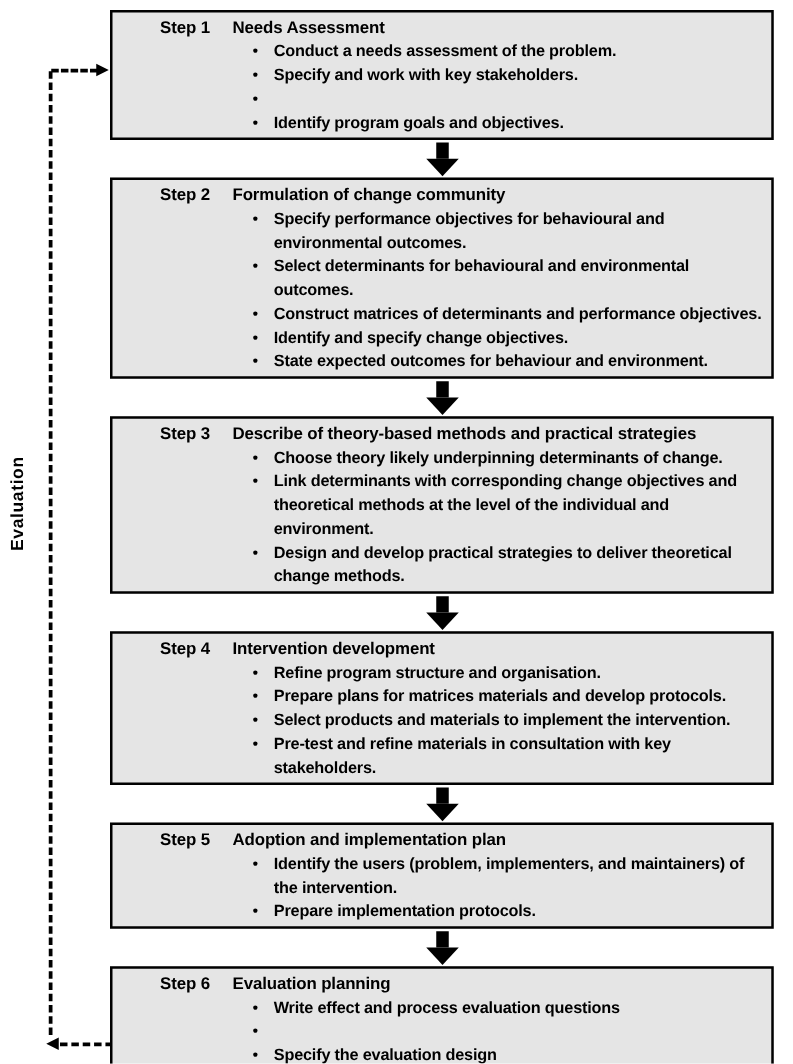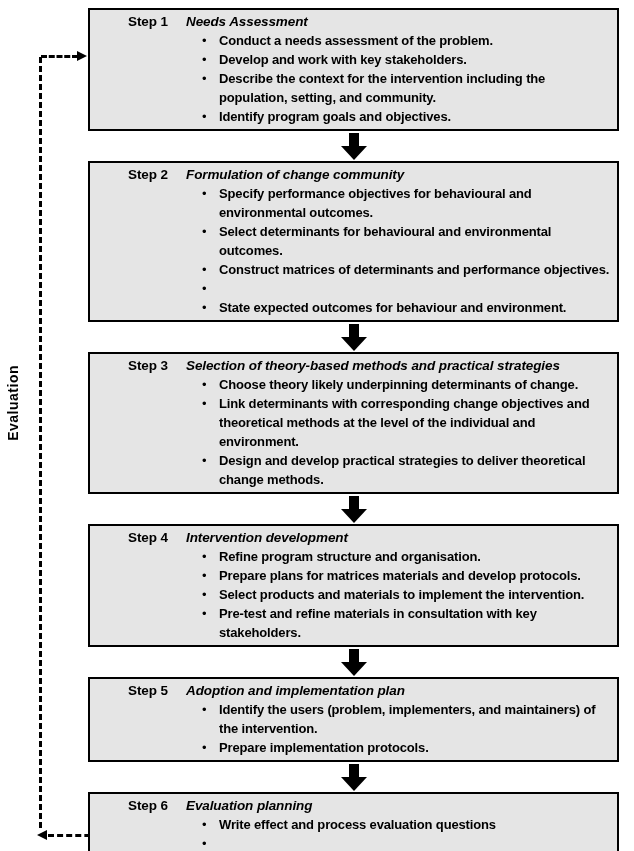--- a/index.html
+++ b/index.html
@@ -8,21 +8,21 @@
     font-family:"Liberation Sans", sans-serif; color:#000; overflow:hidden;
   }
   
   .flow { position:absolute; left:88px; top:8px; width:531px; }
   .step-box {
     box-sizing:border-box; width:531px; border:2px solid #000; background:#e5e5e5;
     padding:2px 0 3px 0;
   }
   .head-row { display:flex; font-weight:bold; font-size:13.5px; line-height:19px; letter-spacing:-0.1px; }
   .step-label { flex:none; margin-left:38px; width:58px; }
-  .step-title { flex:1; padding-right:4px;font-style:italic; }
+  .step-title { flex:1; padding-right:4px; }
   .bullet-list { margin:0; padding:0; list-style:none; }
   .bullet-list li { display:flex; font-size:13px; line-height:19px; letter-spacing:-0.15px; }
   .marker { flex:none; margin-left:112px; width:17px; }
   .btext { flex:1; padding-right:4px;font-weight:bold; }
   
   .gap { height:30px; width:531px; display:flex; flex-direction:column; align-items:center; justify-content:center; }
   .thick-stem { width:10px; height:13px; background:#000; }
   .thick-head { width:0; height:0; border-left:13px solid transparent; border-right:13px solid transparent; border-top:14px solid #000; }
   
   .footer { width:531px; display:flex; flex-direction:column; align-items:center; padding-top:2px; }
@@ -58,25 +58,24 @@
         <span class="step-label">Step 1</span>
         <span class="step-title">Needs Assessment</span>
       </div>
       <ul class="bullet-list">
           <li>
             <span class="marker">•</span>
             <span class="btext">Conduct a needs assessment of the problem.</span>
           </li>
           <li>
             <span class="marker">•</span>
-            <span class="btext">Develop and work with key stakeholders.</span>
-          </li>
-          <li>
-            <span class="marker">•</span>
-            <span class="btext">Describe the context for the intervention including the population, setting, and community.</span>
+            <span class="btext">Specify and work with key stakeholders.</span>
+          </li>
+          <li>
+            <span class="marker">•</span>
           </li>
           <li>
             <span class="marker">•</span>
             <span class="btext">Identify program goals and objectives.</span>
           </li>
         </ul>
     </div>
       <div class="gap">
       <div class="thick-stem"></div>
       <div class="thick-head"></div>
@@ -94,35 +93,36 @@
           <li>
             <span class="marker">•</span>
             <span class="btext">Select determinants for behavioural and environmental outcomes.</span>
           </li>
           <li>
             <span class="marker">•</span>
             <span class="btext">Construct matrices of determinants and performance objectives.</span>
           </li>
           <li>
             <span class="marker">•</span>
+            <span class="btext">Identify and specify change objectives.</span>
           </li>
           <li>
             <span class="marker">•</span>
             <span class="btext">State expected outcomes for behaviour and environment.</span>
           </li>
         </ul>
     </div>
       <div class="gap">
       <div class="thick-stem"></div>
       <div class="thick-head"></div>
     </div>
       <div class="step-box">
       <div class="head-row">
         <span class="step-label">Step 3</span>
-        <span class="step-title">Selection of theory-based methods and practical strategies</span>
+        <span class="step-title">Describe of theory-based methods and practical strategies</span>
       </div>
       <ul class="bullet-list">
           <li>
             <span class="marker">•</span>
             <span class="btext">Choose theory likely underpinning determinants of change.</span>
           </li>
           <li>
             <span class="marker">•</span>
             <span class="btext">Link determinants with corresponding change objectives and theoretical methods at the level of the individual and environment.</span>
           </li>

